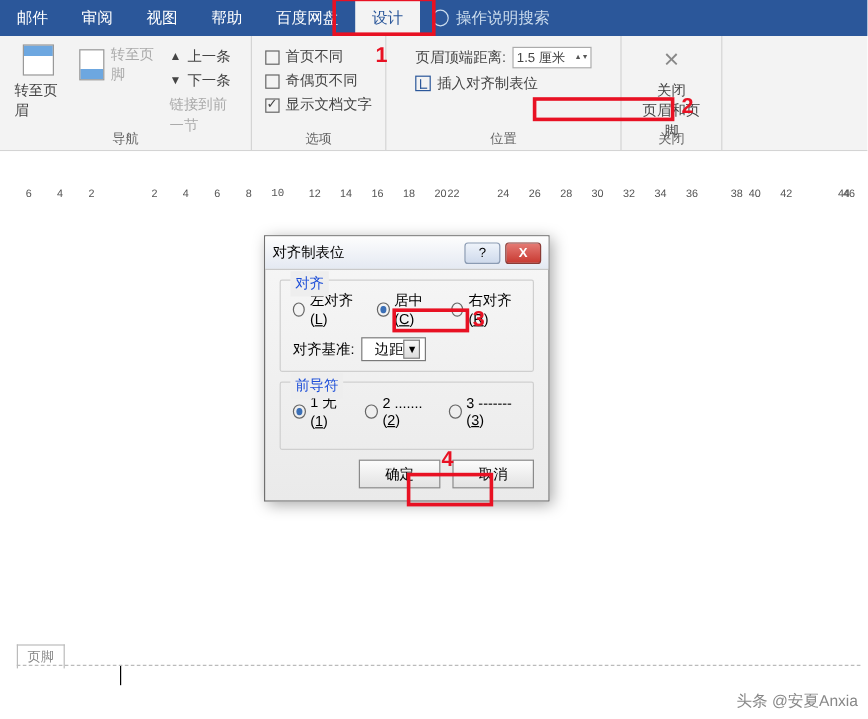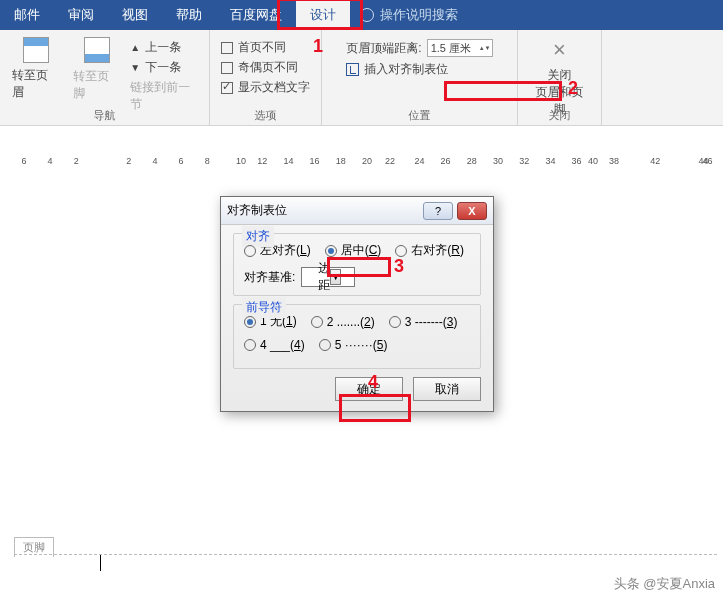--- a/index.html
+++ b/index.html
@@ -33,33 +33,33 @@
 
 .ruler-area { background: #fff; padding-top: 28px; }
 .ruler { height: 18px; position: relative; font-size: 9px; color: #555; }
 .ruler .tick { position: absolute; top: 2px; }
 .pagefooter-area { position: absolute; left: 0; right: 0; top: 520px; }
 .footer-tab { position: absolute; left: 14px; top: 17px; border: 1px solid #bbb; border-bottom: none; background: #fff; font-size: 11px; padding: 2px 8px; color: #888; }
 .dashed-line { position: absolute; left: 14px; right: 6px; top: 34px; border-top: 1px dashed #bbb; }
 .cursor-line { position: absolute; left: 100px; top: 35px; width: 1px; height: 16px; background: #000; }
 
 
-.dialog { position: absolute; left: 220px; top: 196px; width: 274px; background: linear-gradient(#f7f7f7,#eaeaea); border: 1px solid #707070; box-shadow: 3px 3px 12px rgba(0,0,0,.35); font-size: 12px; }
+.dialog { position: absolute; left: 220px; top: 196px; width: 238px; background: linear-gradient(#f7f7f7,#eaeaea); border: 1px solid #707070; box-shadow: 3px 3px 12px rgba(0,0,0,.35); font-size: 12px; }
 .titlebar { height: 28px; background: linear-gradient(#fdfdfd,#e4e9f2); display: flex; align-items: center; padding: 0 6px; justify-content: space-between; border-bottom: 1px solid #c9c9c9; }
 .titlebar-btns { display: flex; gap: 4px; }
 .tbtn { width: 30px; height: 18px; border: 1px solid #8a9bb3; border-radius: 3px; background: linear-gradient(#eef3fa,#cfdaec); display: flex; align-items: center; justify-content: center; font-size: 11px; cursor: pointer; }
 .tbtn.close { background: linear-gradient(#e47a74,#c83a32); color: #fff; border-color: #8a3b36; font-weight: bold; }
 .dialog-body { padding: 8px 12px 10px; }
 .fieldset { border: 1px solid #cfcfcf; border-radius: 2px; padding: 8px 10px; margin-bottom: 8px; font-size: 12px; position: relative; }
 .fieldset > .legend { position: absolute; top: -8px; left: 8px; background: #eee; padding: 2px 4px; color: #1d4ed8; }
 .radio-row { display: flex; gap: 14px; align-items: center; margin-bottom: 8px; }
 .radio { width: 12px; height: 12px; border: 1px solid #666; border-radius: 50%; display: inline-block; position: relative; }
 .radio.on::after { content: ""; position: absolute; inset: 2px; background: #3b6fb6; border-radius: 50%; }
 .opt { display: flex; align-items: center; gap: 4px; cursor: pointer; }
-.select { width: 54px; height: 20px; border: 1px solid #7a7a7a; background: #fff; display: inline-flex; align-items: center; padding: 0 16px; justify-content: flex-start; }
+.select { width: 54px; height: 20px; border: 1px solid #7a7a7a; background: #fff; display: inline-flex; align-items: center; padding: 0 4px; justify-content: flex-end; }
 .select .dd { width: 14px; height: 16px; border: 1px solid #7a7a7a; display: flex; align-items: center; justify-content: center; font-size: 9px; background: linear-gradient(#f7f7f7,#ddd); }
 .btn-row { display: flex; justify-content: flex-end; gap: 10px; margin-top: 6px; }
 .btn { width: 68px; height: 24px; border: 1px solid #8a8a8a; background: linear-gradient(#fcfcfc,#e2e2e2); display: flex; align-items: center; justify-content: center; cursor: pointer; }
 
 .red-num { position: absolute; color: #e81123; font-size: 18px; font-weight: bold; pointer-events: none; }
 .watermark { position: absolute; right: 8px; bottom: 6px; font-size: 13px; color: #888; }
 
 
 .ico-pic { background: #fff; border: 2px solid #3b6fb6; position: relative; }
 .ico-pic::after { content: ""; position: absolute; left: 3px; bottom: 3px; right: 3px; height: 10px; background: linear-gradient(135deg,#7bb661 50%,transparent 50%); }
@@ -89,21 +89,21 @@
 <div class="active-hilite" style="left:277px;top:-2px;width:86px;height:32px"></div>
 
 <div class="ribbon">
 
   <div class="group" style="width:210px">
     <div class="group-body">
       <div class="big-btn">
         <div class="ico-header"></div>
         <span>转至页眉</span>
       </div>
-      <div class="big-btn sm-row disabled" style="flex-direction:column">
+      <div class="big-btn sm-row disabled" style="flex-direction:row">
         <div class="ico-footer"></div>
         <span>转至页脚</span>
       </div>
       <div class="mid">
         <div class="sm-row">
             <span class="arrow-up">▲</span>
             <span>上一条</span>
           </div>
         <div class="sm-row">
             <span class="arrow-down">▼</span>
@@ -175,36 +175,36 @@
 <div class="ruler-area">
   <div class="ruler" id="ruler">
       <span class="tick" style="left: -4.8px;">8</span>
       <span class="tick" style="left: 21.4px;">6</span>
       <span class="tick" style="left: 47.6px;">4</span>
       <span class="tick" style="left: 73.8px;">2</span>
       <span class="tick" style="left: 126.2px;">2</span>
       <span class="tick" style="left: 152.4px;">4</span>
       <span class="tick" style="left: 178.6px;">6</span>
       <span class="tick" style="left: 204.8px;">8</span>
-      <span class="tick" style="left: 236px;">10</span>
+      <span class="tick" style="left: 226px; font-family: Liberation Mono, monospace;">10</span>
       <span class="tick" style="left: 257.2px;">12</span>
       <span class="tick" style="left: 283.4px;">14</span>
       <span class="tick" style="left: 309.6px;">16</span>
       <span class="tick" style="left: 335.8px;">18</span>
       <span class="tick" style="left: 362px;">20</span>
-      <span class="tick" style="left: 385px;">22</span>
+      <span class="tick" style="left: 373px;">22</span>
       <span class="tick" style="left: 414.4px;">24</span>
       <span class="tick" style="left: 440.6px;">26</span>
       <span class="tick" style="left: 466.8px;">28</span>
       <span class="tick" style="left: 493px;">30</span>
       <span class="tick" style="left: 519.2px;">32</span>
       <span class="tick" style="left: 545.4px;">34</span>
       <span class="tick" style="left: 571.6px;">36</span>
       <span class="tick" style="left: 609px; text-align: right;">38</span>
-      <span class="tick" style="left: 588px;">40</span>
+      <span class="tick" style="left: 624px;">40</span>
       <span class="tick" style="left: 650.2px; text-align: right;">42</span>
       <span class="tick" style="left: 676.4px; margin-left: 22px;">44</span>
       <span class="tick" style="left: 702.6px;">46</span>
     </div>
 </div>
 
 <div class="pagefooter-area">
   <div class="footer-tab">页脚</div>
   <div class="dashed-line"></div>
   <div class="cursor-line"></div>
@@ -253,30 +253,20 @@
           </label>
         <label class="opt">
             <span class="radio"></span>
             <span>2 .......(<u>2</u>)</span>
           </label>
         <label class="opt">
             <span class="radio"></span>
             <span>3 -------(<u>3</u>)</span>
           </label>
       </div>
-      <div class="radio-row">
-        <label class="opt">
-            <span class="radio"></span>
-            <span>4 ___(<u>4</u>)</span>
-          </label>
-        <label class="opt">
-            <span class="radio"></span>
-            <span>5 ·······(<u>5</u>)</span>
-          </label>
-      </div>
     </div>
 
     <div class="btn-row">
       <div class="btn">确定</div>
       <div class="btn">取消</div>
     </div>
   </div>
 </div>
 
 <div class="active-hilite" style="left:327px;top:257px;width:64px;height:20px"></div>

